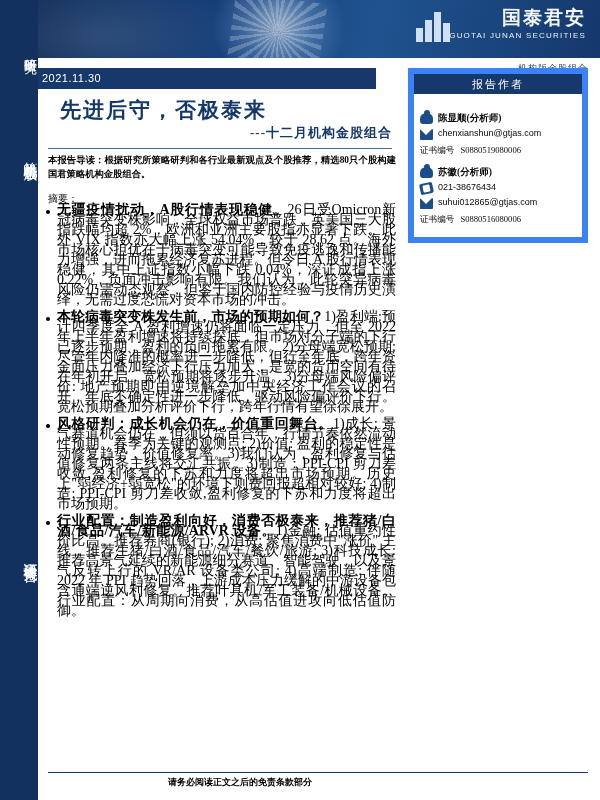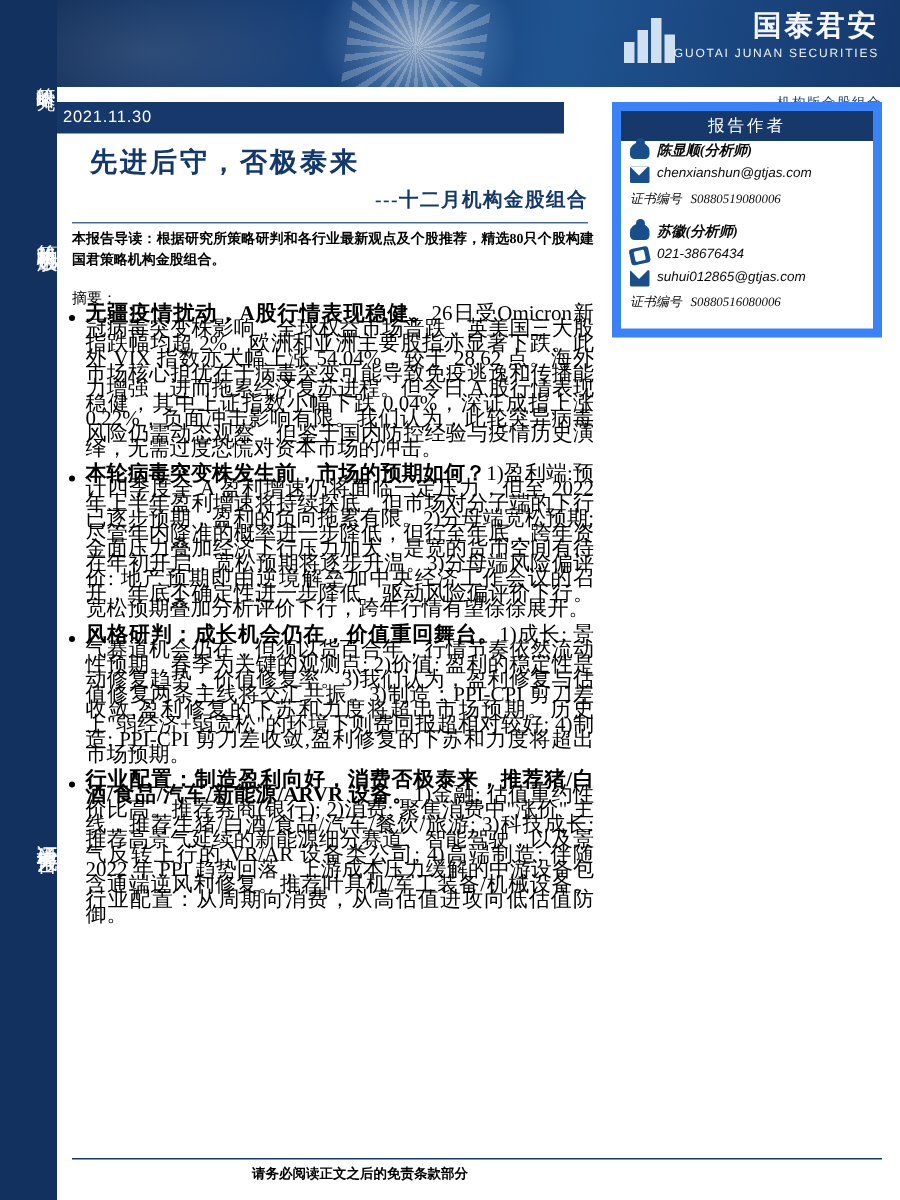--- a/index.html
+++ b/index.html
@@ -143,21 +143,21 @@
     box-sizing: border-box;
     font-family: "Liberation Sans", sans-serif;
     letter-spacing: 0.5px;
   }
 
   
   .title-main {
     position: absolute;
     left: 60px;
     top: 96px;
-    font-size: 18px;
+    font-size: 21px;
     font-weight: bold;
     color: #15386b;
     letter-spacing: 2px;
   }
   .title-sub {
     position: absolute;
     left: 232px;
     top: 124px;
     width: 160px;
     text-align: right;
@@ -236,21 +236,21 @@
   }
   .author-head {
     background: #16386b;
     color: #fff;
     text-align: center;
     font-size: 11px;
     line-height: 20px;
     height: 20px;
     letter-spacing: 2px;
   }
-  .author-body { padding: 0 6px 8px 6px; font-style: italic; }
+  .author-body { padding: 18px 6px 8px 6px; }
   .author-row {
     display: flex;
     align-items: flex-start;
     margin-bottom: 3px;
   }
   .ico {
     width: 13px;
     height: 11px;
     margin-right: 5px;
     flex: 0 0 13px;

